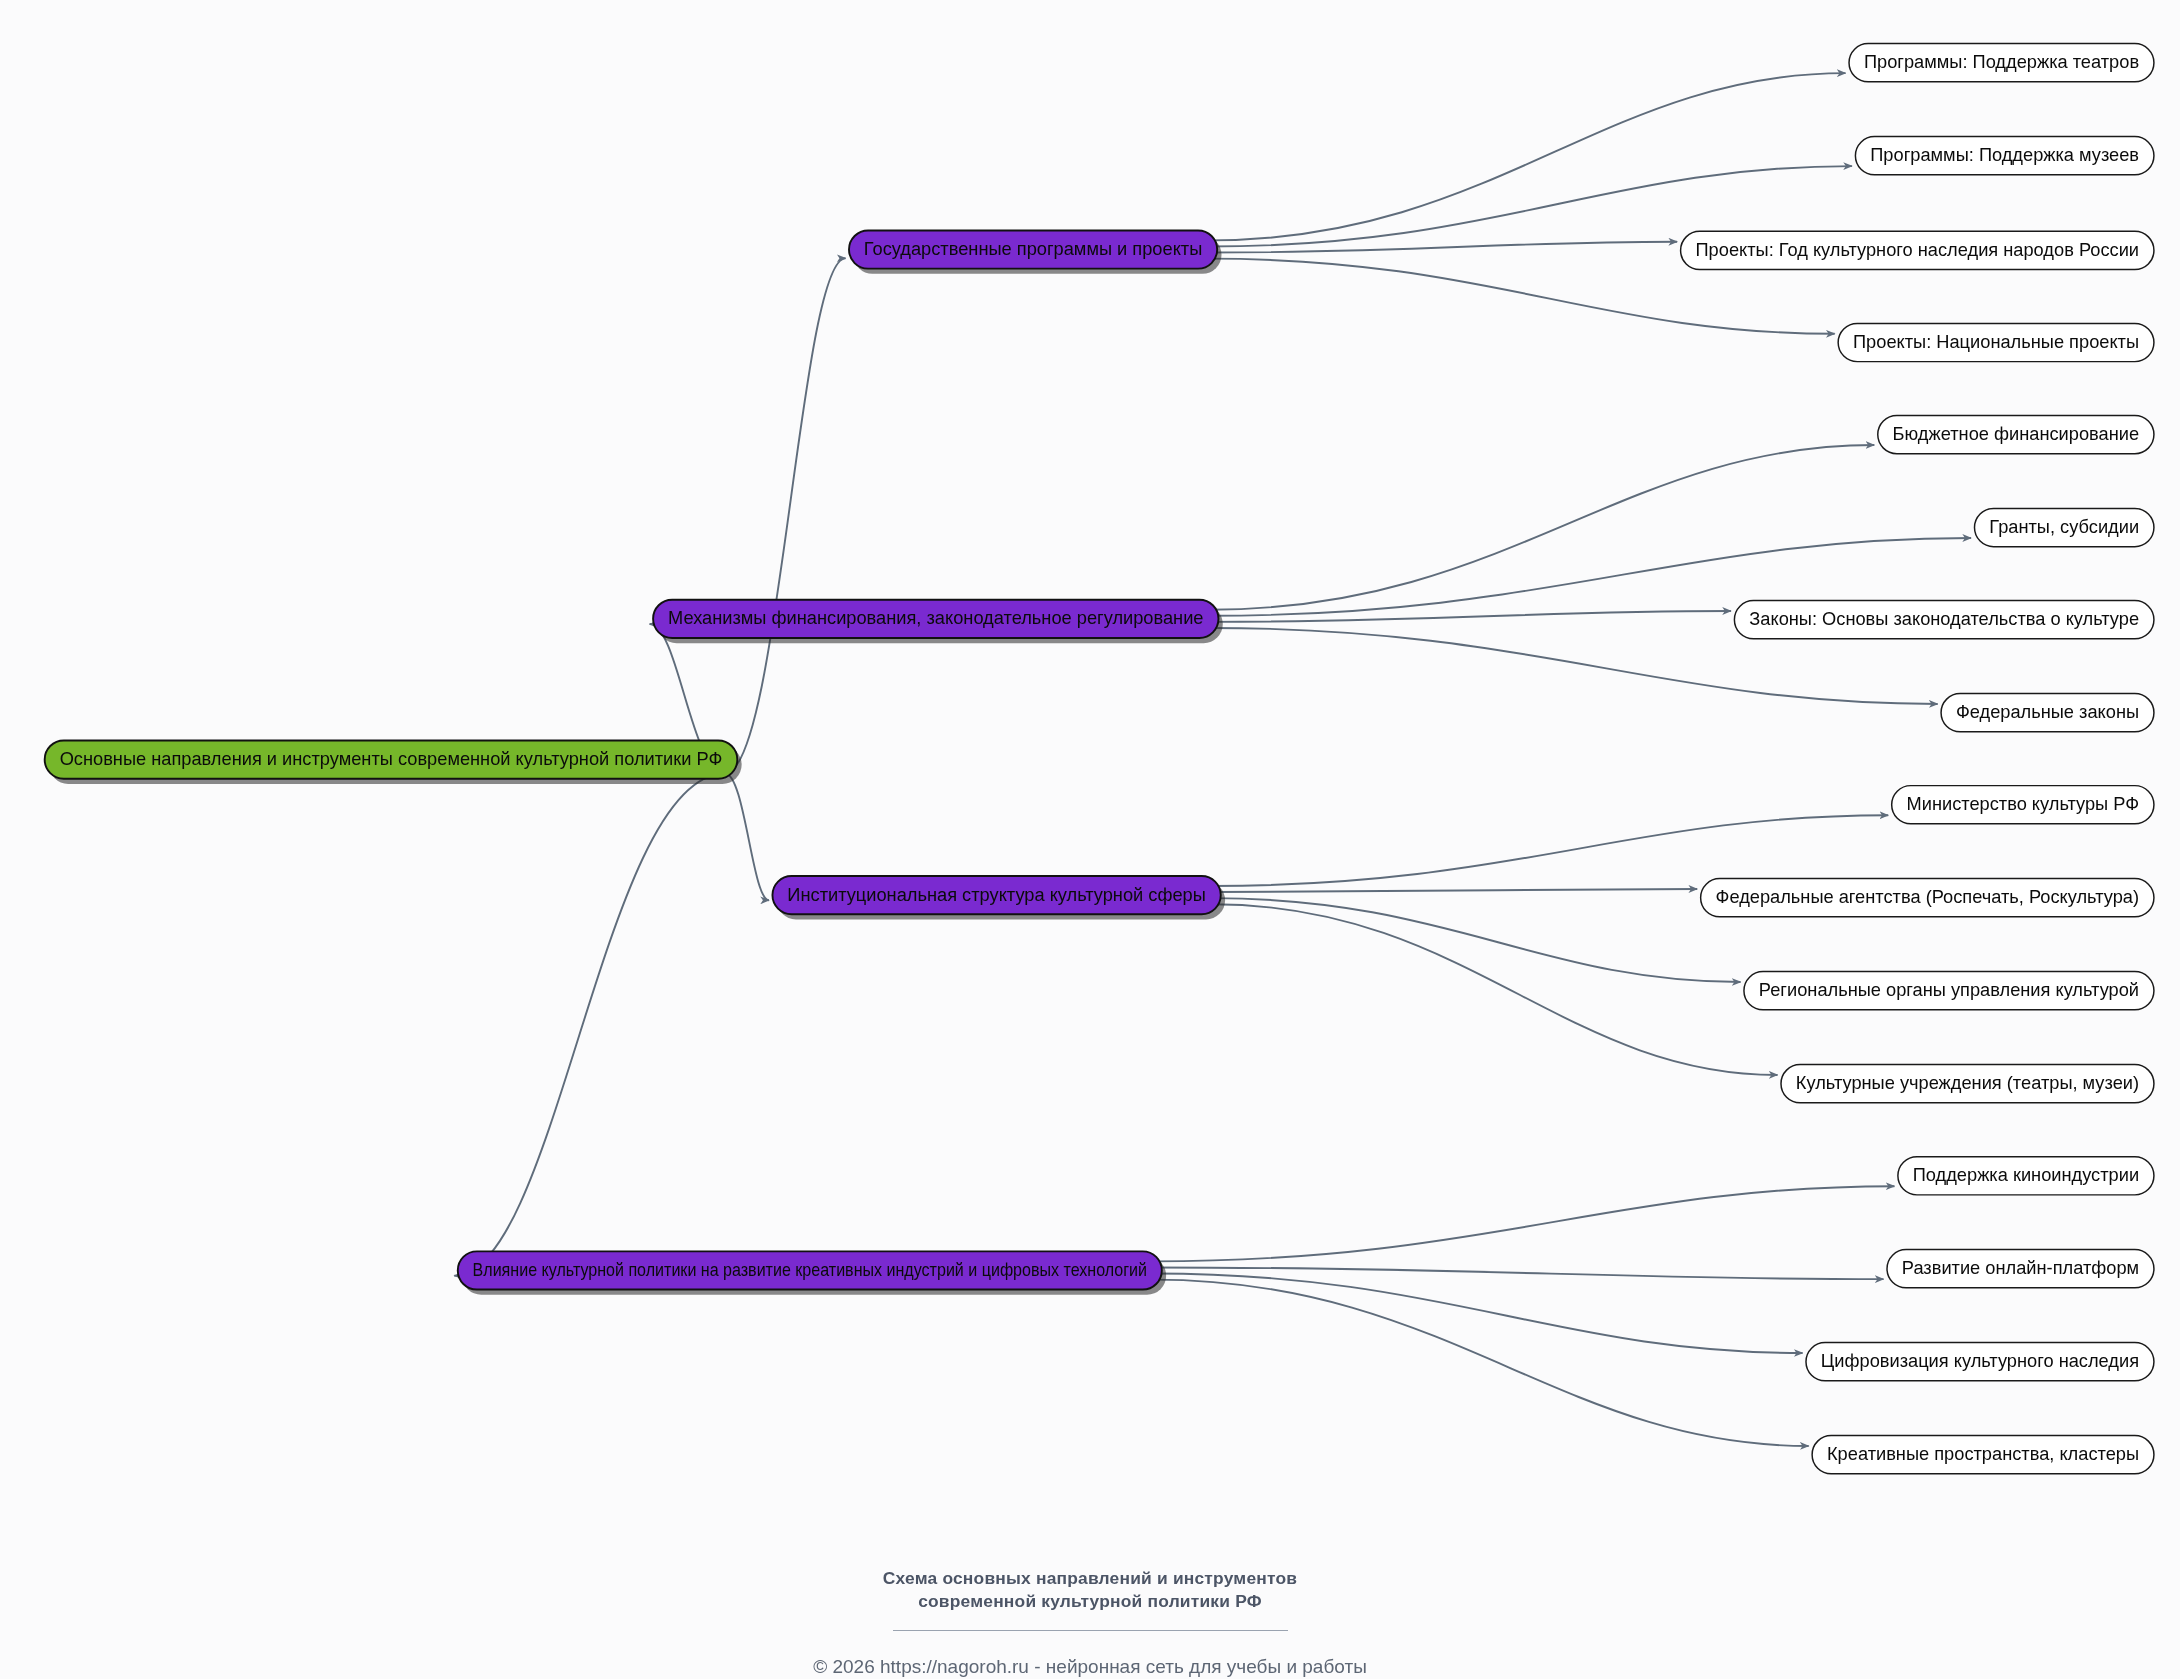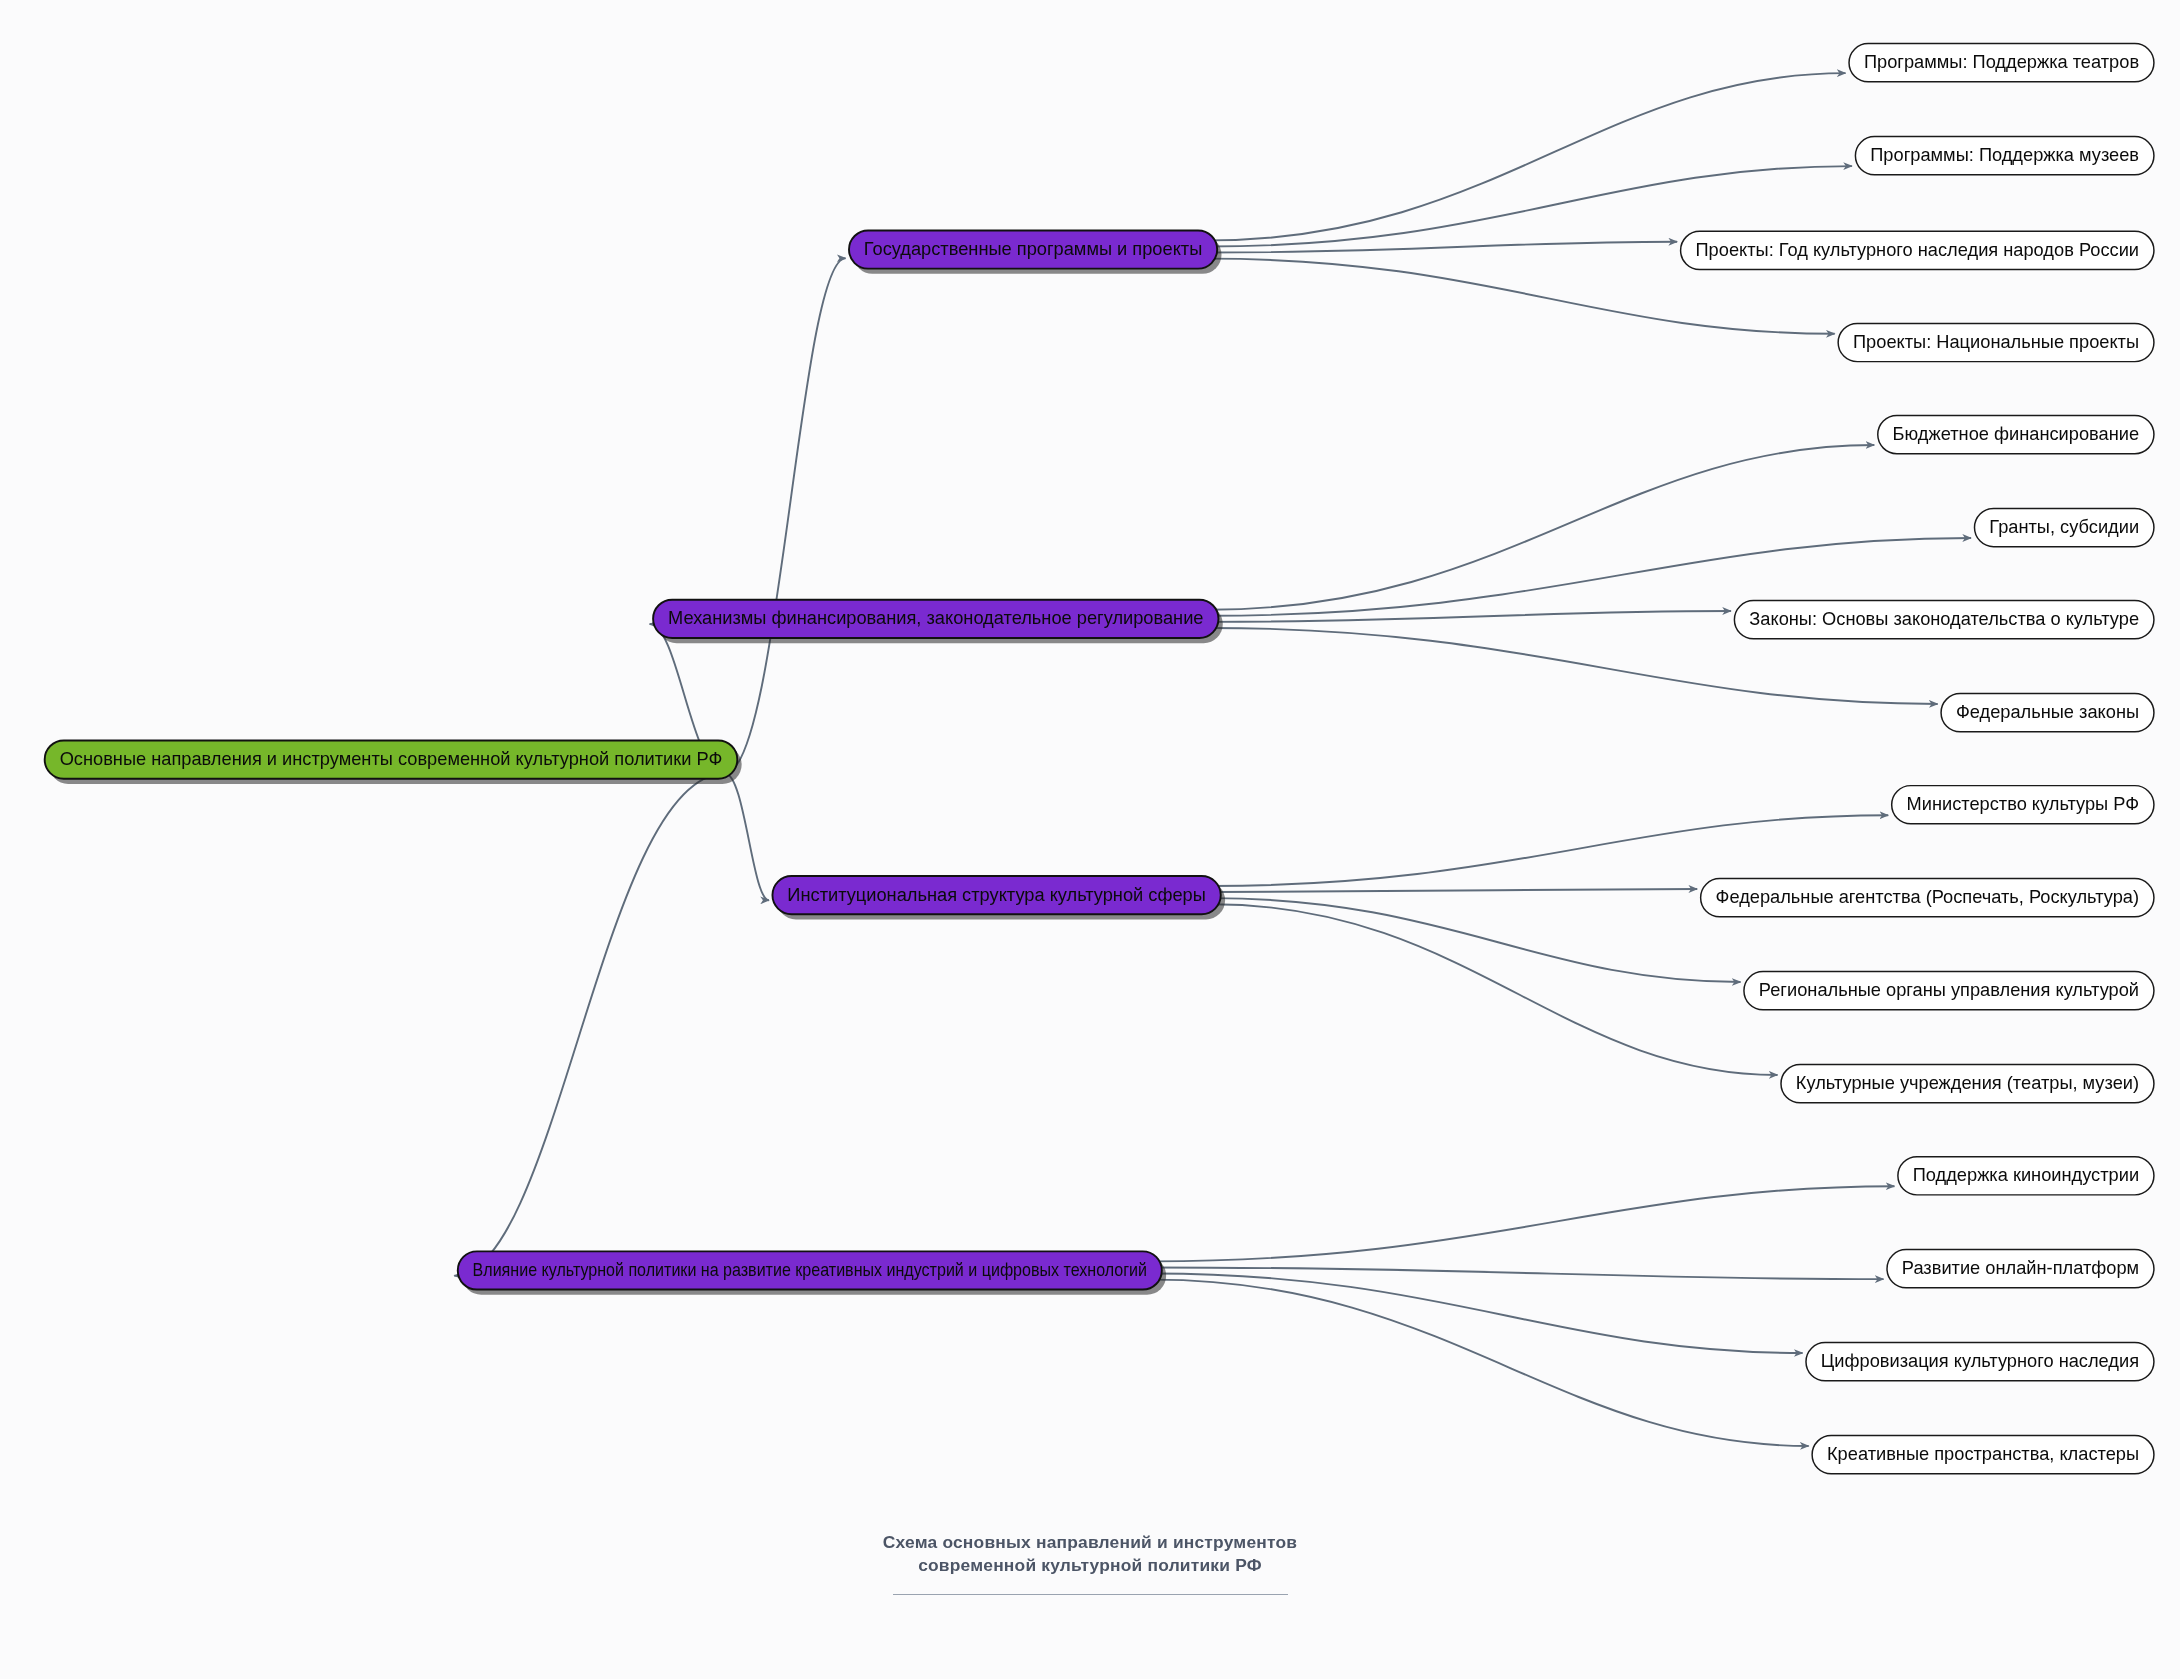--- a/index.html
+++ b/index.html
@@ -69,20 +69,21 @@
     text-align: center;
   }
   .footer-title {
     font-family: "Liberation Sans", "DejaVu Sans", sans-serif;
     font-size: 17.4px;
     font-weight: bold;
     color: #4c5566;
     line-height: 1.35;
     letter-spacing: 0.2px;
     white-space: pre-line;
+    margin-top: 36px;
   }
   .footer-rule {
     width: 395px;
     height: 0.9px;
     background: #9aa3b0;
     margin: 15.6px auto 0 auto;
   }
   .footer-copyright {
     font-family: "Liberation Sans", "DejaVu Sans", sans-serif;
     font-size: 19px;
@@ -211,14 +212,15 @@
         <rect x="2085.59375" y="1652" width="393.40625" height="44" rx="22" ry="22" class="node-rect-leaf"></rect>
         <text x="2282.296875" y="1675" text-anchor="middle" class="node-label node-label-leaf">Креативные пространства, кластеры</text>
       </g>
     </g>
 </svg>
 
 <div class="footer-wrap">
   <div class="footer-title">Схема основных направлений и инструментов
 современной культурной политики РФ</div>
   <div class="footer-rule"></div>
+  <div class="footer-copyright">© 2026 https://nagoroh.ru - нейронная сеть для учебы и работы</div>
 </div>
 
 
 </body></html>

